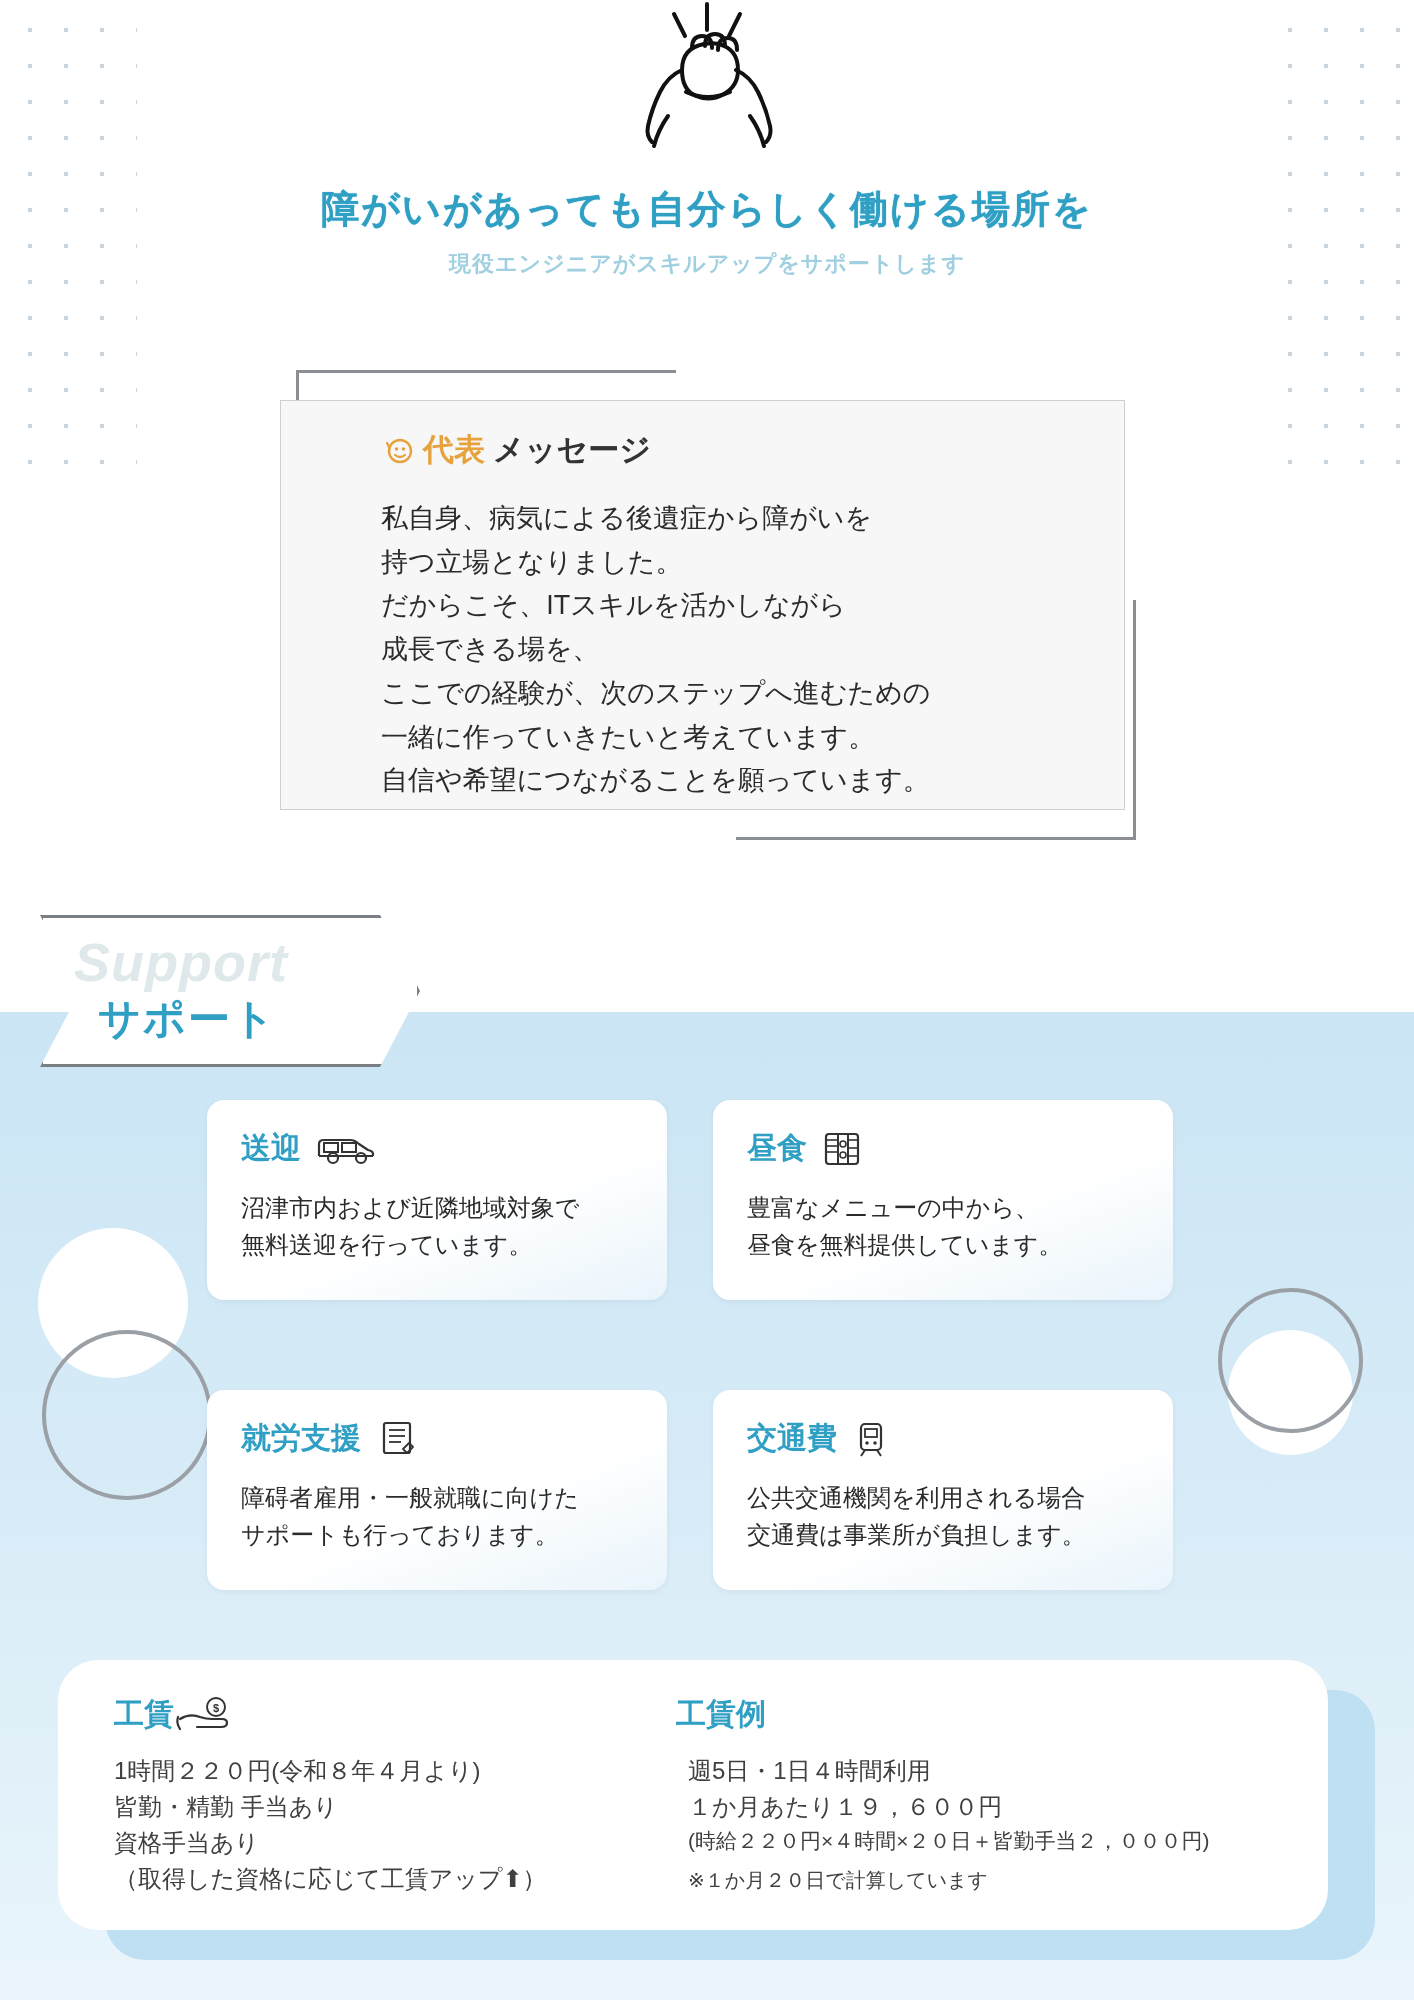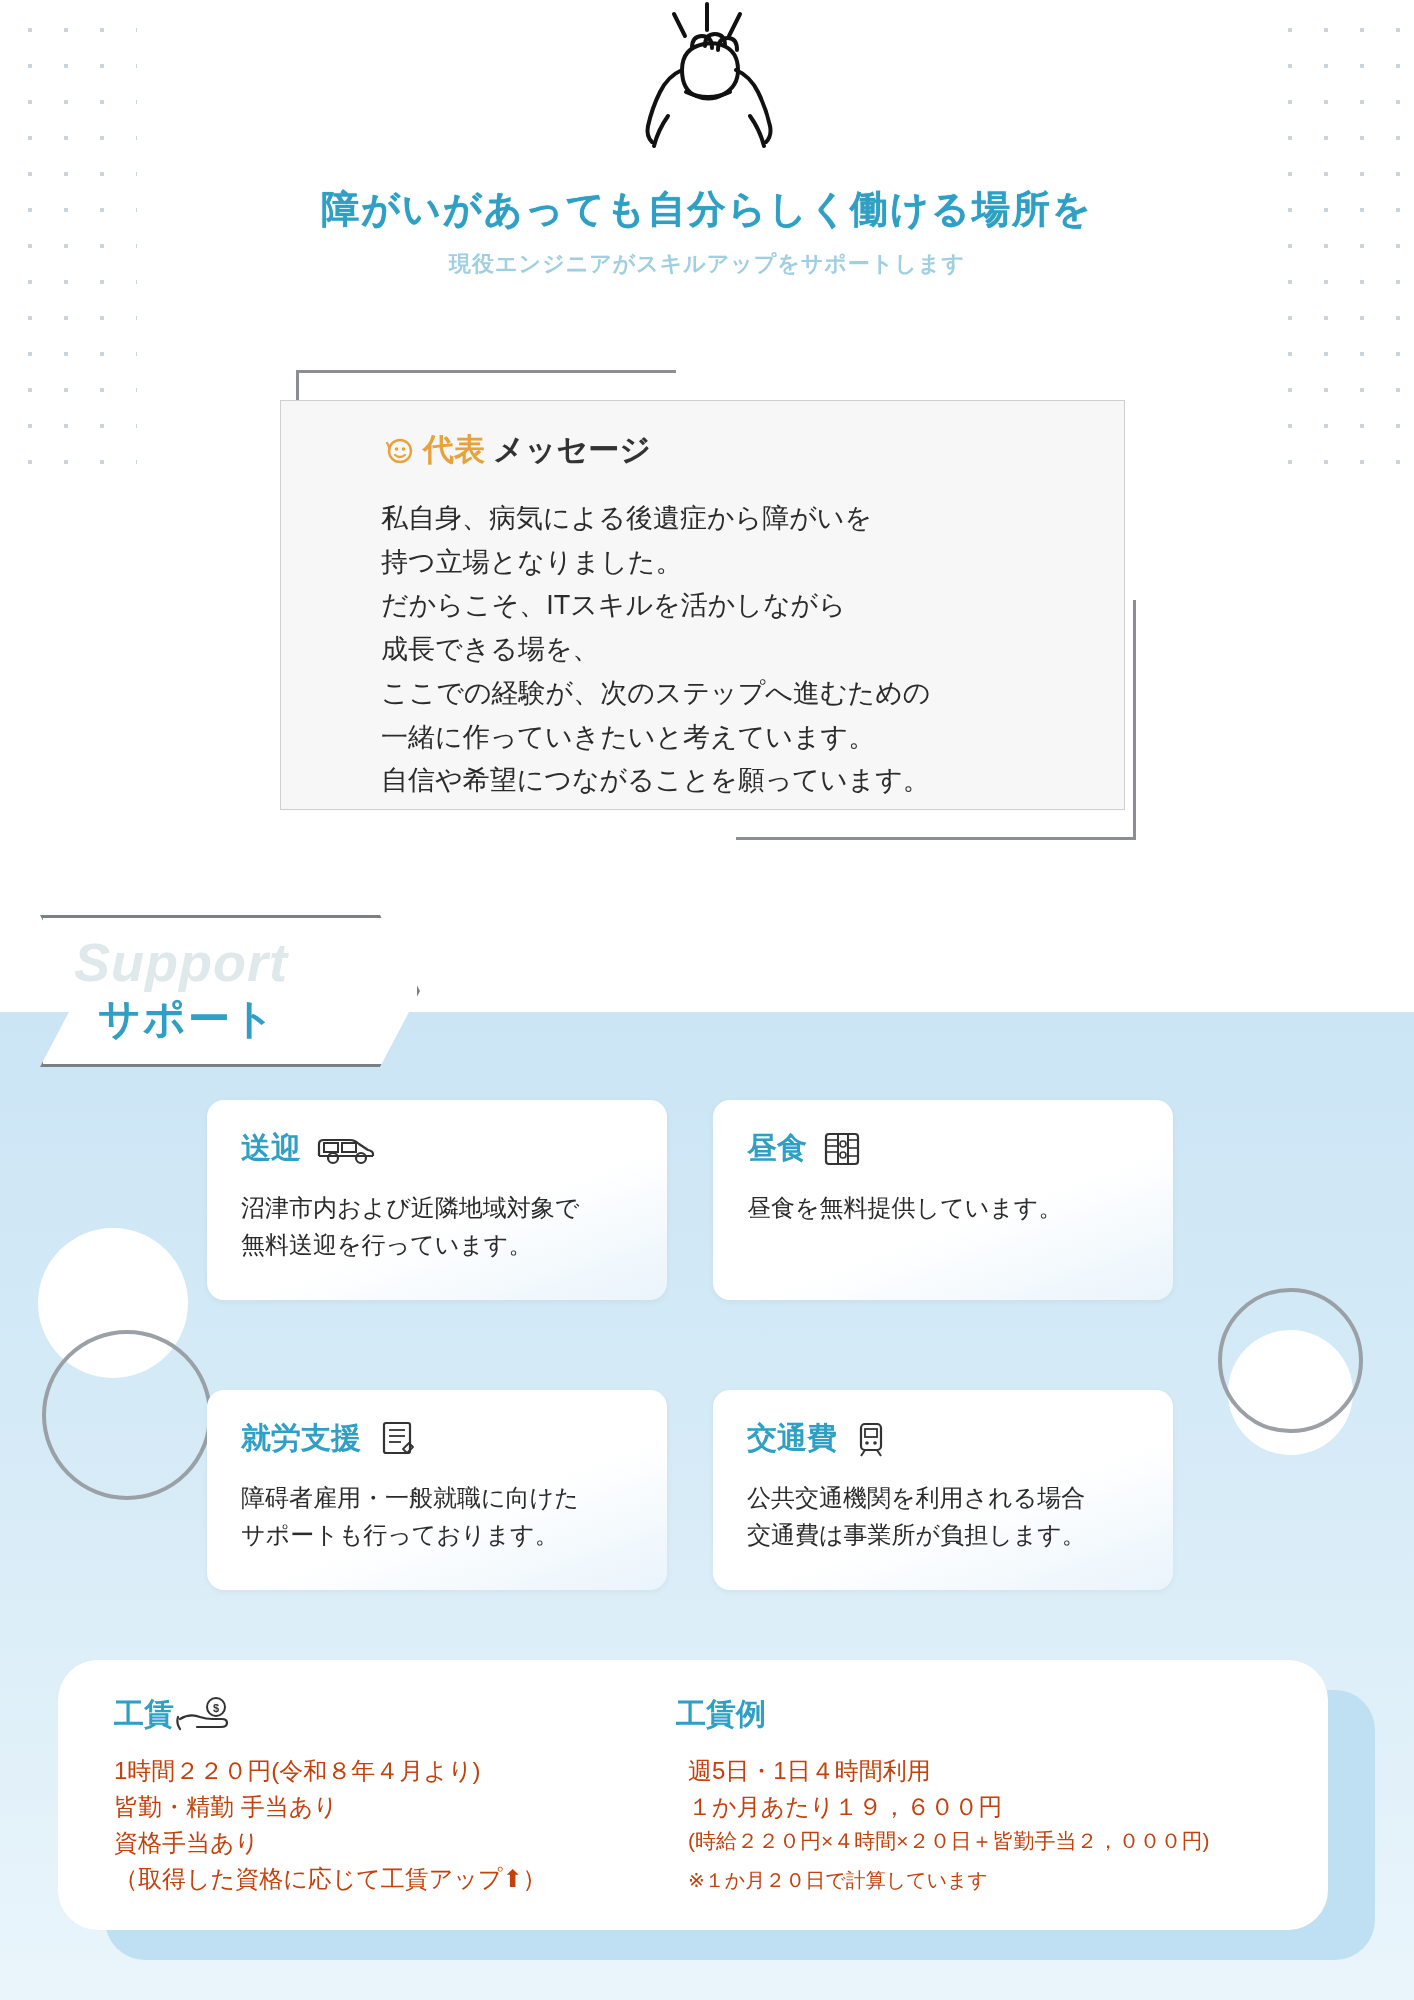--- a/index.html
+++ b/index.html
@@ -233,21 +233,21 @@
     font-size: 30px;
     font-weight: bold;
     color: #2f9fc4;
     margin-left: 40px;
   }
   .wage-lines {
     margin-top: 18px;
     margin-left: 40px;
     font-size: 24px;
     line-height: 1.5;
-    color: #c2410c;
+    color: #404040;
   }
   .wage-lines div { white-space: pre; }
   .wage-lines .small { font-size: 21px; }
   .wage-lines .note { font-size: 20px; margin-top: 8px; }
   .wage-col-right .wage-title { margin-left: 18px; }
   .wage-col-right .wage-lines { margin-left: 30px; }
 
   .ico { display: inline-block; vertical-align: middle; }
 </style>
 </head>
@@ -347,20 +347,21 @@
         <line x1="6" y1="16" x2="16" y2="16" stroke="#333" stroke-width="1.6"></line>
         <line x1="6" y1="22" x2="16" y2="22" stroke="#333" stroke-width="1.6"></line>
         <circle cx="22" cy="14" r="3" fill="none" stroke="#333" stroke-width="1.6"></circle>
         <circle cx="22" cy="25" r="3" fill="none" stroke="#333" stroke-width="1.6"></circle>
         <line x1="28" y1="10" x2="36" y2="10" stroke="#333" stroke-width="1.6"></line>
         <line x1="28" y1="18" x2="36" y2="18" stroke="#333" stroke-width="1.6"></line>
         <line x1="28" y1="26" x2="36" y2="26" stroke="#333" stroke-width="1.6"></line>
       </svg>
     </div>
     <div class="card-text">
+      <div>豊富なメニューの中から、</div>
       <div>昼食を無料提供しています。</div>
     </div>
   </div>
 
   <div class="card card-c">
     <div class="card-title">
       <span>就労支援</span>
       <svg class="ico" width="44" height="40" viewBox="0 0 44 40">
         <rect x="9" y="4" width="26" height="30" rx="2" fill="none" stroke="#333" stroke-width="2.2"></rect>
         <line x1="14" y1="11" x2="30" y2="11" stroke="#333" stroke-width="1.8"></line>

